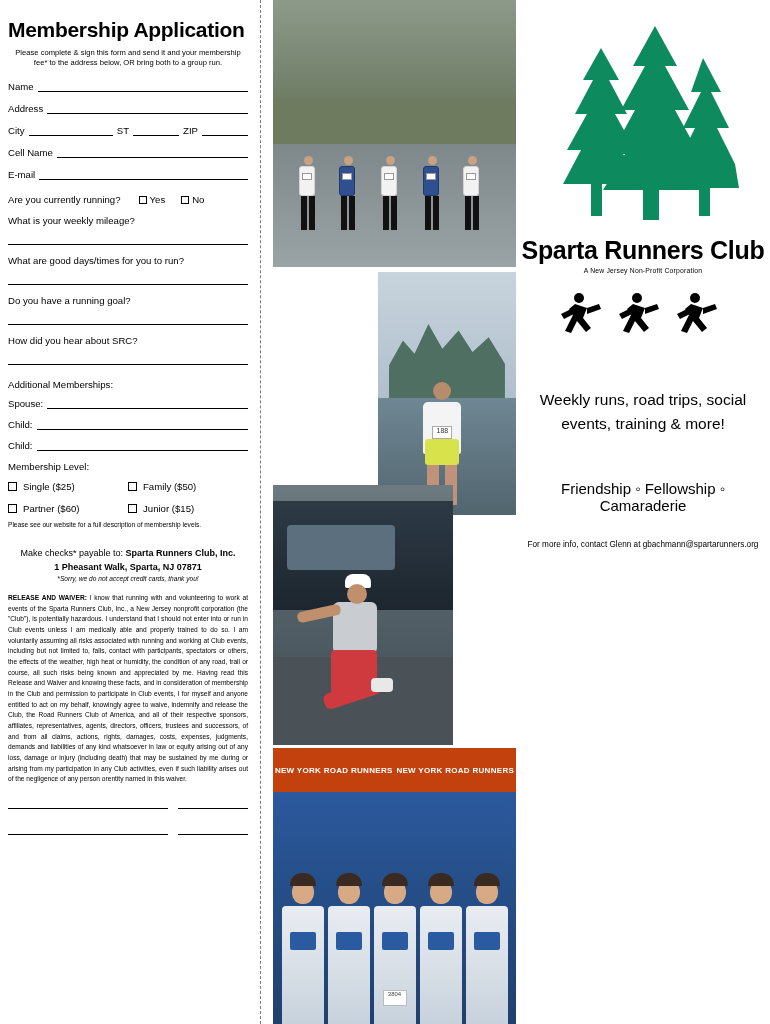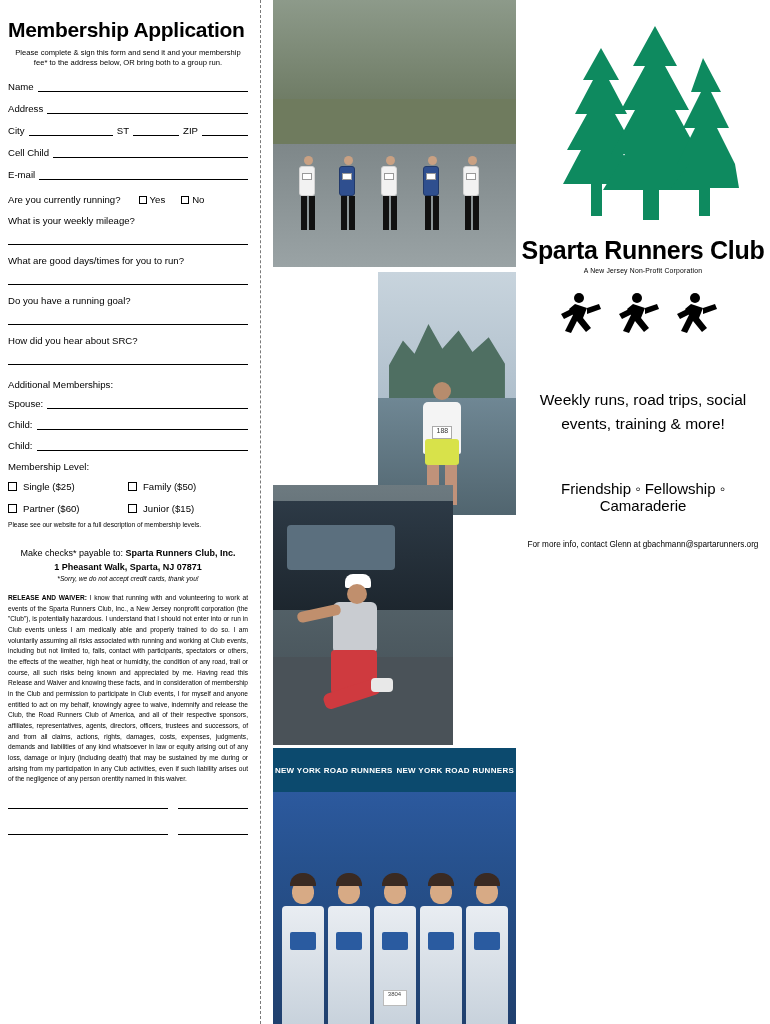--- a/index.html
+++ b/index.html
@@ -184,21 +184,21 @@
   .stretcher .s-shirt { position:absolute; left:20px; top:28px; width:44px; height:52px; background:#c9ccd1; border-radius:6px; }
   .stretcher .s-arm { position:absolute; left:-16px; top:34px; width:44px; height:11px; background:#c08f6d; transform:rotate(-12deg); border-radius:5px; }
   .stretcher .s-pants { position:absolute; left:18px; top:76px; width:46px; height:44px; background:#cf3a3f; border-radius:4px; }
   .stretcher .s-leg { position:absolute; left:10px; top:112px; width:58px; height:16px; background:#cf3a3f; transform:rotate(-18deg); border-radius:6px; }
   .stretcher .s-shoe { position:absolute; left:58px; top:104px; width:22px; height:14px; background:#e8e8e8; border-radius:4px; }
 
   
   #photo-medal-group .ph-sky { background: linear-gradient(#2f5ea8 0%, #27528f 40%, #20406e 100%); }
   .banner {
     position:absolute; left:0; right:0; top:0; height:16%;
-    background:#0c4a6e; color:#fff; font-size:8px; font-weight:bold;
+    background:#c2410c; color:#fff; font-size:8px; font-weight:bold;
     display:flex; align-items:center; justify-content:space-around; letter-spacing:0.3px;
   }
   .medal-people { position:absolute; left:0; right:0; bottom:0; height:84%; display:flex; align-items:flex-end; justify-content:center; gap:2px; }
   .mp { width:44px; text-align:center; }
   .mp .m-head { width:22px; height:24px; background:#d7aa85; border-radius:50% 50% 45% 45%; margin:0 auto; }
   .mp .m-hair { width:26px; height:13px; background:#3a2a22; border-radius:12px 12px 0 0; margin:0 auto -6px; position:relative; z-index:2;}
   .mp .m-cape { width:42px; height:118px; background:linear-gradient(#e9edf2,#c8d2dc); margin:2px auto 0; border-radius:4px 4px 0 0; position:relative; }
   .mp .m-cape:after { content:""; position:absolute; left:8px; top:26px; width:26px; height:18px; background:#2a5ba0; border-radius:2px; }
   .mp .m-bib { position:absolute; left:9px; bottom:18px; width:24px; height:16px; background:#fff; border:1px solid #bbb; font-size:6px; color:#444; text-align:center; }
 
@@ -270,21 +270,21 @@
     <div class="field-row">
       <span class="field-label">City</span>
       <span class="rule"></span>
       <span class="field-label" style="margin:0 4px;">ST</span>
       <span class="rule mid"></span>
       <span class="field-label" style="margin:0 4px;">ZIP</span>
       <span class="rule mid"></span>
     </div>
 
     <div class="field-row">
-      <span class="field-label">Cell Child</span>
+      <span class="field-label">Cell Name</span>
       <span class="rule"></span>
     </div>
 
     <div class="field-row">
       <span class="field-label">E-mail</span>
       <span class="rule"></span>
     </div>
 
     <div class="q-block" style="margin-top:14px;">
       <div class="yesno">

